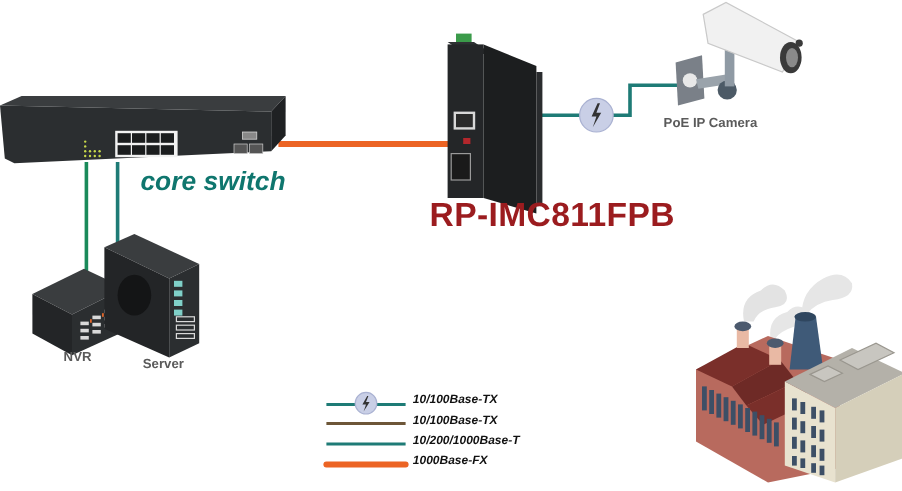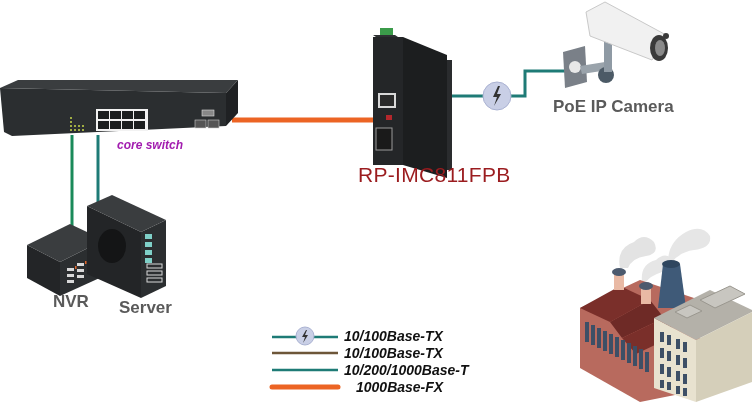--- a/index.html
+++ b/index.html
@@ -1,22 +1,22 @@
 <!DOCTYPE html>
 <html><head>
 <meta charset="utf-8">
 <style>
   html, body { margin: 0; padding: 0; background: #ffffff; }
   body { width: 752px; height: 409px; position: relative; overflow: hidden;
          font-family: "Liberation Sans", sans-serif; }
   .abs { position: absolute; }
-  .label-gray { color: #5a5a5a; font-weight: bold; font-size: 17px; }
-  .core-label { color: #a21caf; font-style: italic; font-weight: bold; font-size: 12px; }
-  .model-label { color: #9b1c1f; font-weight: normal; font-size: 21px; letter-spacing: 0.3px; }
-  .legend-text { font-style: italic; font-weight: bold; font-size: 14px; color: #111; }
+  .label-gray { color: #5a5a5a; font-weight: bold; font-size: 11px; }
+  .core-label { color: #0f766e; font-style: italic; font-weight: bold; font-size: 22px; }
+  .model-label { color: #9b1c1f; font-weight: bold; font-size: 28px; letter-spacing: 0.3px; }
+  .legend-text { font-style: italic; font-weight: bold; font-size: 10px; color: #111; }
   svg { position: absolute; left: 0; top: 0; }
 </style>
 </head>
 <body>
 
 <svg width="752" height="409" viewBox="0 0 752 409">
 
   <line x1="232" y1="120" x2="378" y2="120" stroke="#ec6424" stroke-width="5"></line>
 
   <line x1="72" y1="135" x2="72" y2="230" stroke="#1a8a5a" stroke-width="3"></line>
@@ -200,14 +200,14 @@
 <div class="abs core-label" style="left:117px; top:138px;">core switch</div>
 <div class="abs model-label" style="left:358px; top:163px;">RP-IMC811FPB</div>
 <div class="abs label-gray" style="left:553px; top:97px;">PoE IP Camera</div>
 <div class="abs label-gray" style="left:53px; top:292px;">NVR</div>
 <div class="abs label-gray" style="left:119px; top:298px;">Server</div>
 
 <div>
   <div class="abs legend-text" style="left:344px; top:328px;">10/100Base-TX</div>
   <div class="abs legend-text" style="left:344px; top:345px;">10/100Base-TX</div>
   <div class="abs legend-text" style="left:344px; top:362px;">10/200/1000Base-T</div>
-  <div class="abs legend-text" style="left:344px; top:379px;margin-left:12px;">1000Base-FX</div>
+  <div class="abs legend-text" style="left:344px; top:379px;">1000Base-FX</div>
 </div>
 
 </body></html>

